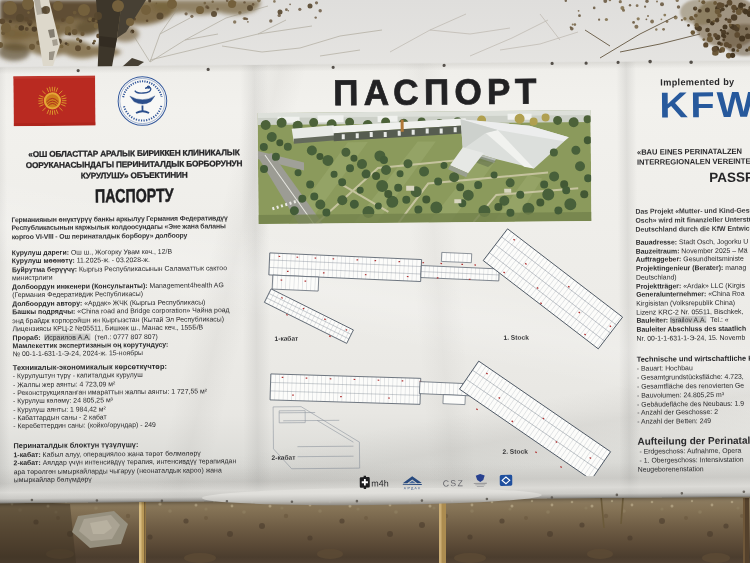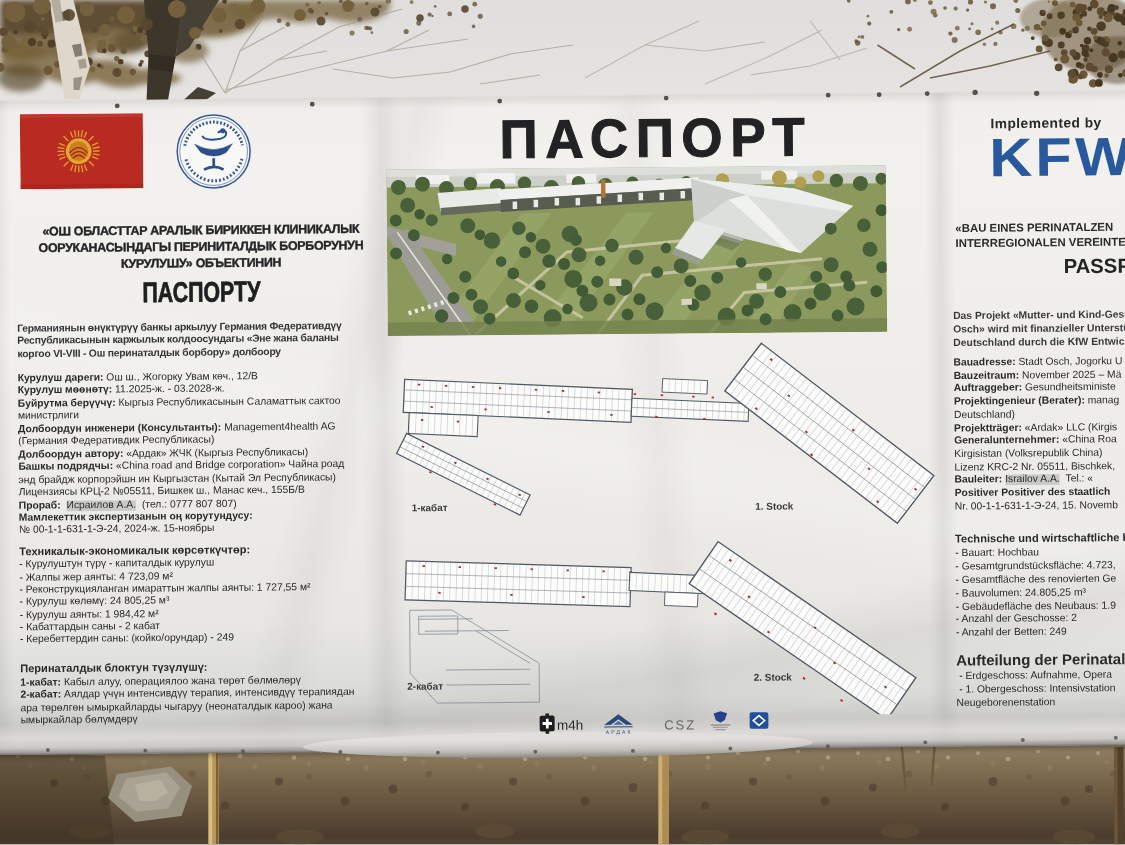--- a/index.html
+++ b/index.html
@@ -991,21 +991,21 @@
       <b>Bauadresse:</b> Stadt Osch, Jogorku U<br>
       <b>Bauzeitraum:</b> November 2025 – Mä<br>
       <b>Auftraggeber:</b> Gesundheitsministe<br>
       <b>Projektingenieur (Berater):</b> manag<br>
       Deutschland)<br>
       <b>Projektträger:</b> «Ardak» LLC (Kirgis<br>
       <b>Generalunternehmer:</b> «China Roa<br>
       Kirgisistan (Volksrepublik China)<br>
       Lizenz KRC-2 Nr. 05511, Bischkek,<br>
       <b>Bauleiter:</b> <span style="background:#c9c9c7;">Israilov A.A.</span> &nbsp;Tel.: «<br>
-      <b>Positiver Positiver des staatlich</b><br>
+      <b>Bauleiter Abschluss des staatlich</b><br>
       Nr. 00-1-1-631-1-Э-24, 15. Novemb
     </div>
 
     <div class="abs" style="left:4px;top:288px;width:200px;font-size:6.9px;line-height:8.9px;color:#2a2a2c;">
       <b style="font-size:7.4px;">Technische und wirtschaftliche K</b><br>
       - Bauart: Hochbau<br>
       - Gesamtgrundstücksfläche: 4.723,<br>
       - Gesamtfläche des renovierten Ge<br>
       - Bauvolumen: 24.805,25 m³<br>
       - Gebäudefläche des Neubaus: 1.9<br>

